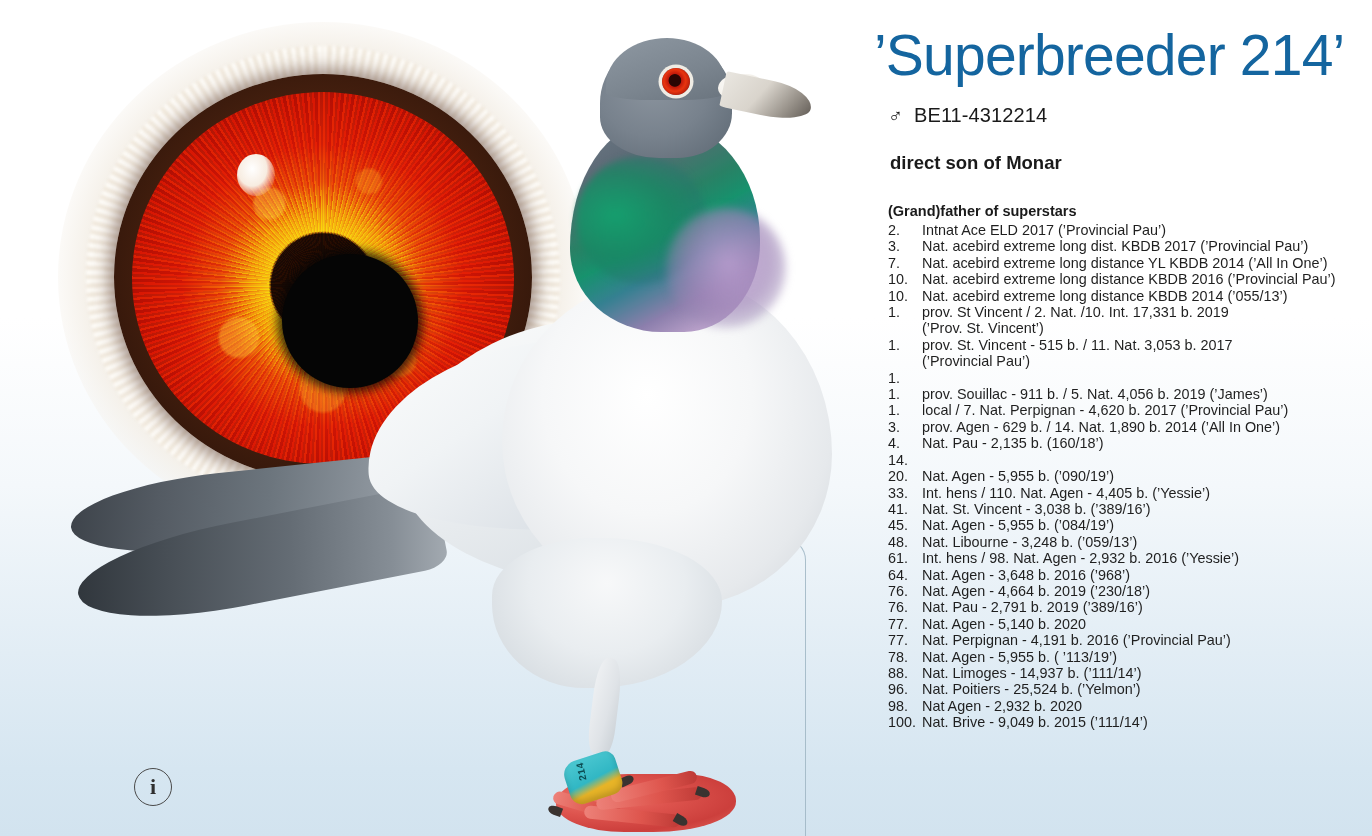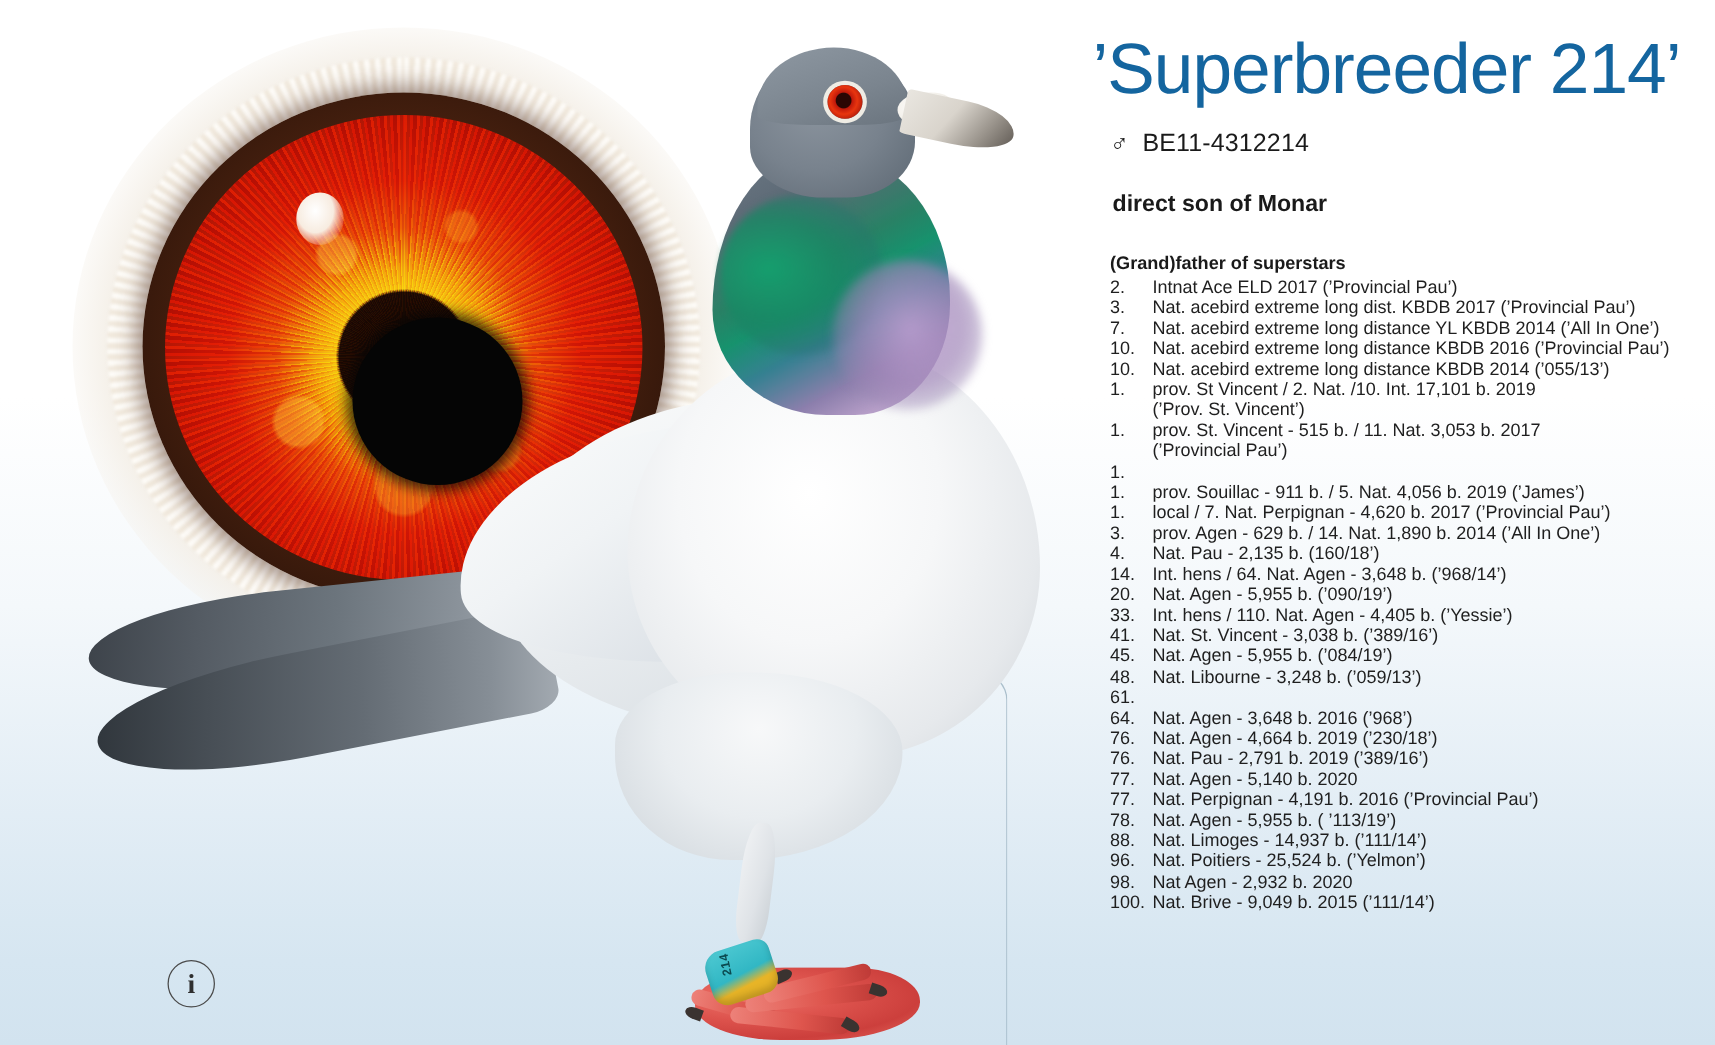--- a/index.html
+++ b/index.html
@@ -436,21 +436,21 @@
         <div class="ach-row">
           <span class="ach-rank">10.</span>
           <span class="ach-text">Nat. acebird extreme long distance KBDB 2016 (’Provincial Pau’)</span>
         </div>
         <div class="ach-row">
           <span class="ach-rank">10.</span>
           <span class="ach-text">Nat. acebird extreme long distance KBDB 2014 (’055/13’)</span>
         </div>
         <div class="ach-row">
           <span class="ach-rank">1.</span>
-          <span class="ach-text">prov. St Vincent / 2. Nat. /10. Int. 17,101 b. 2019</span>
+          <span class="ach-text">prov. St Vincent / 2. Nat. /10. Int. 17,331 b. 2019</span>
         </div>
         <div class="ach-cont">(’Prov. St. Vincent’)</div>
         <div class="ach-row">
           <span class="ach-rank">1.</span>
           <span class="ach-text">prov. St. Vincent - 515 b. / 11. Nat. 3,053 b. 2017</span>
         </div>
         <div class="ach-cont">(’Provincial Pau’)</div>
         <div class="ach-row">
           <span class="ach-rank">1.</span>
         </div>
@@ -465,21 +465,20 @@
         <div class="ach-row">
           <span class="ach-rank">3.</span>
           <span class="ach-text">prov. Agen - 629 b. / 14. Nat. 1,890 b. 2014 (’All In One’)</span>
         </div>
         <div class="ach-row">
           <span class="ach-rank">4.</span>
           <span class="ach-text">Nat. Pau - 2,135 b. (160/18’)</span>
         </div>
         <div class="ach-row">
           <span class="ach-rank">14.</span>
-          <span class="ach-text">Int. hens / 64. Nat. Agen - 3,648 b. (’968/14’)</span>
         </div>
         <div class="ach-row">
           <span class="ach-rank">20.</span>
           <span class="ach-text">Nat. Agen - 5,955 b. (’090/19’)</span>
         </div>
         <div class="ach-row">
           <span class="ach-rank">33.</span>
           <span class="ach-text">Int. hens / 110. Nat. Agen - 4,405 b. (’Yessie’)</span>
         </div>
         <div class="ach-row">
@@ -489,20 +488,21 @@
         <div class="ach-row">
           <span class="ach-rank">45.</span>
           <span class="ach-text">Nat. Agen - 5,955 b. (’084/19’)</span>
         </div>
         <div class="ach-row">
           <span class="ach-rank">48.</span>
           <span class="ach-text">Nat. Libourne - 3,248 b. (’059/13’)</span>
         </div>
         <div class="ach-row">
           <span class="ach-rank">61.</span>
+          <span class="ach-text">Int. hens / 98. Nat. Agen - 2,932 b. 2016 (’Yessie’)</span>
         </div>
         <div class="ach-row">
           <span class="ach-rank">64.</span>
           <span class="ach-text">Nat. Agen - 3,648 b. 2016 (’968’)</span>
         </div>
         <div class="ach-row">
           <span class="ach-rank">76.</span>
           <span class="ach-text">Nat. Agen - 4,664 b. 2019 (’230/18’)</span>
         </div>
         <div class="ach-row">

